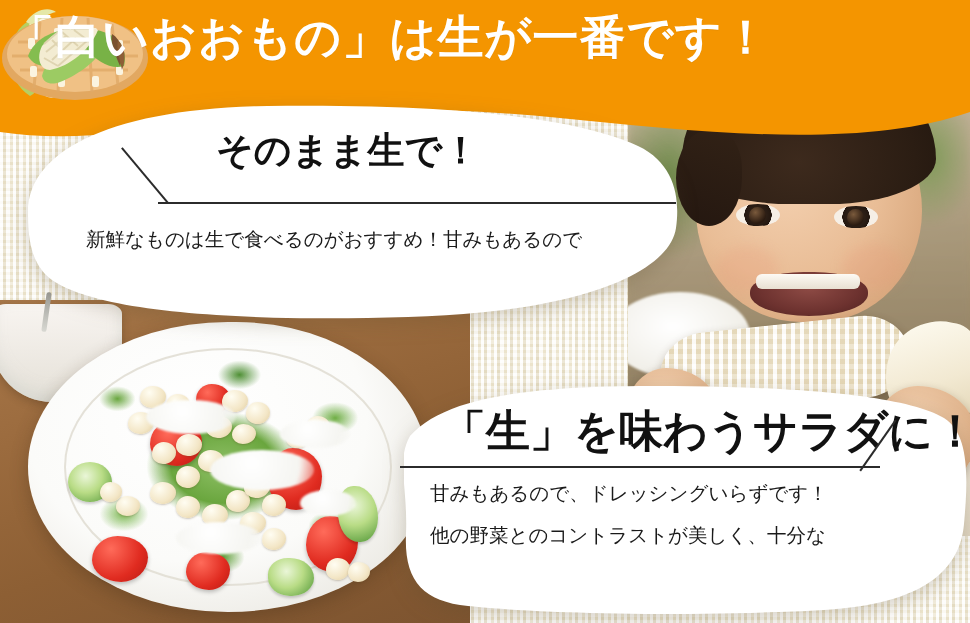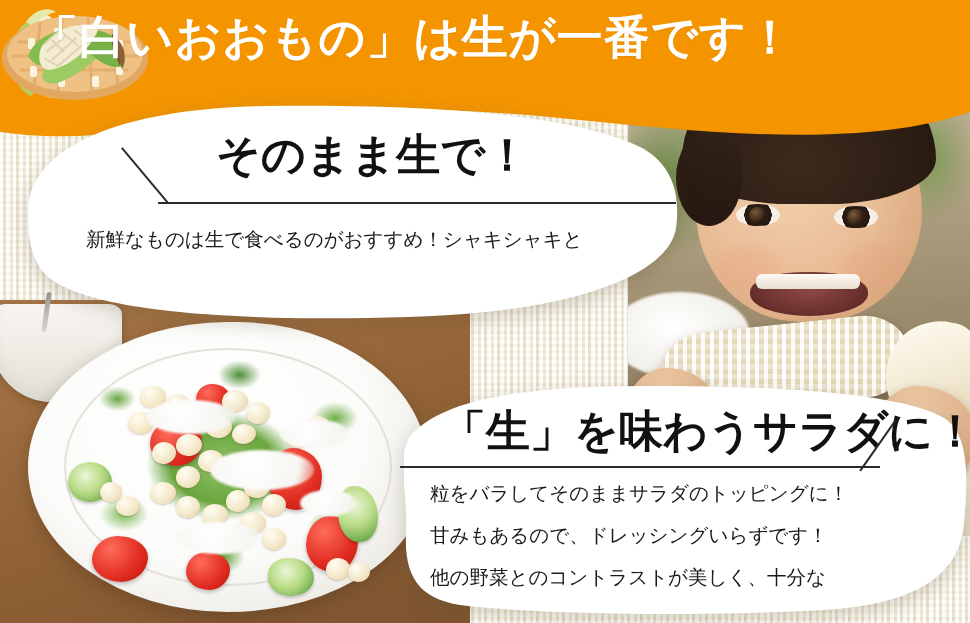--- a/index.html
+++ b/index.html
@@ -159,21 +159,21 @@
   }
 
   
   .banner {
     position:absolute; left:0; top:0; width:970px; height:160px;
     overflow:visible;
   }
   .banner svg { position:absolute; left:0; top:0; }
   .banner-title {
     position:absolute; left:0; top:6px; width:794px;
-    text-align:right;
+    text-align:left;
     color:#ffffff;
     font-family:"Liberation Sans", sans-serif;
     font-weight:700;
     font-size:46px;
     letter-spacing:1px;
     line-height:1.35;
     padding-left:8px;
     z-index:4;
     text-shadow:0 1px 0 rgba(0,0,0,.05);
   }
@@ -370,33 +370,32 @@
   </div>
 
   <div class="bubble" id="bubble2">
     <svg class="blob" viewBox="0 0 566 230" preserveAspectRatio="none">
       <path d="M6,52 C40,14 120,2 250,2 C380,2 500,10 540,34 C566,50 564,96 560,140 C556,186 520,220 420,226 C300,233 140,230 64,222 C18,217 0,196 2,150 C4,104 -8,76 6,52 Z" fill="#ffffff"></path>
     </svg>
   </div>
 
   <div style="position:absolute;inset:0;z-index:7;pointer-events:none;">
     <div id="b1text">
-      <div class="bubble-heading" style="left:216px;top:126px;font-size:44px;">そのまま生で！</div>
+      <div class="bubble-heading" style="left:216px;top:126px;font-size:37px;">そのまま生で！</div>
       <div class="diag" style="left:122px;top:147px;width:72px;transform:rotate(50deg);"></div>
       <div class="rule" style="left:158px;top:202px;width:518px;"></div>
       <div class="bubble-body" style="left:86px;top:218px;font-size:19.5px;line-height:42px;">
-        <div>新鮮なものは生で食べるのがおすすめ！シャキシャキと</div>
+        <div>新鮮なものは生で食べるのがおすすめ！甘みもあるので</div>
       </div>
     </div>
 
     <div id="b2text">
       <div class="bubble-heading" style="left:442px;top:402px;font-size:44px;">「生」を味わうサラダに！</div>
       <div class="diag" style="left:860px;top:470px;width:62px;transform:rotate(-55deg);"></div>
       <div class="rule" style="left:400px;top:466px;width:480px;"></div>
       <div class="bubble-body" style="left:430px;top:472px;font-size:19.5px;line-height:42px;">
-        <div>粒をバラしてそのままサラダのトッピングに！</div>
         <div>甘みもあるので、ドレッシングいらずです！</div>
         <div>他の野菜とのコントラストが美しく、十分な</div>
       </div>
     </div>
   </div>
 
 </div>
 
 </body></html>

